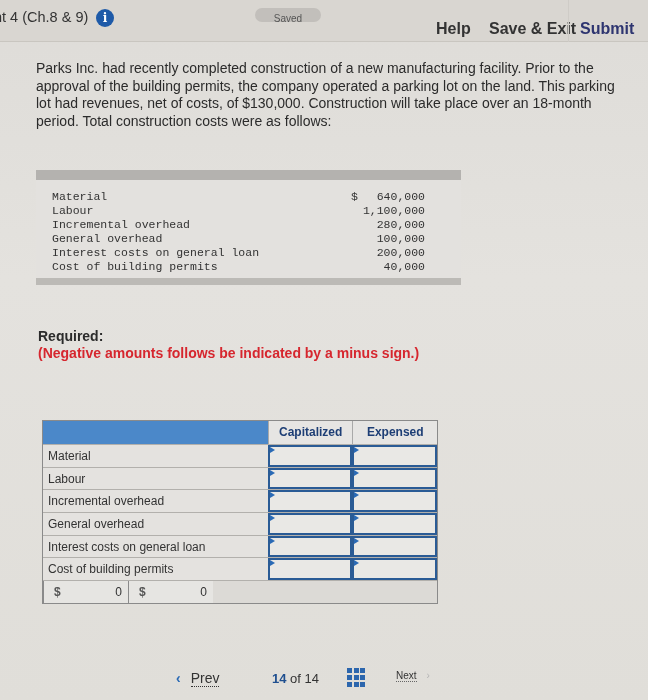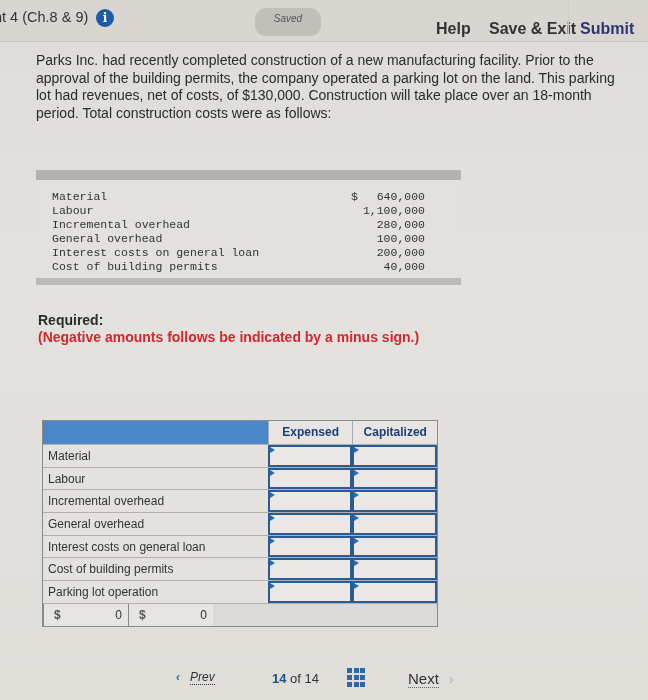--- a/index.html
+++ b/index.html
@@ -22,58 +22,58 @@
       white-space: nowrap;
     }
     .info-icon {
       position: absolute; left: 96px; top: 9px;
       width: 18px; height: 18px; border-radius: 50%;
       background: #1e5aa8; color: #fff;
       font-family: "DejaVu Serif", serif; font-weight: bold; font-size: 12px;
       text-align: center; line-height: 18px;
     }
     .saved-pill {
-      position: absolute; left: 255px; top: 8px; width: 66px; height: 28px;
+      position: absolute; left: 255px; top: 8px; width: 66px; height: 14px;
       border-radius: 11px; background: #c2bfbb;
-      font-size: 10px; color: #555; text-align: center; line-height: 22px; font-style: italic;
+      font-size: 10px; color: #555; text-align: center; line-height: 22px;
     }
     .nav-link {
       position: absolute; top: 20px; font-size: 16px; font-weight: bold; color: #333;
       white-space: nowrap;
     }
     .nav-help { left: 436px; }
     .nav-save { left: 489px; }
     .nav-submit { left: 580px; color: #2e3570; }
     .submit-divider {
       position: absolute; left: 568px; top: 0; width: 1px; height: 42px; background: #cfccc7;
     }
 
     
     .problem {
-      position: absolute; left: 36px; top: 52px; width: 590px;
+      position: absolute; left: 36px; top: 60px; width: 590px;
       font-size: 14px; line-height: 17.5px; color: #2b2b2b;
     }
     
     .given {
       position: absolute; left: 36px; top: 170px; width: 425px; height: 115px;
       background: #e3e1de;
     }
     .given-head { height: 10px; background: #b4b2af; }
     .given-foot { position: absolute; left: 0; bottom: 0; width: 100%; height: 7px; background: #bcbab6; }
     .given-row {
       position: absolute; left: 0; width: 100%; height: 14px;
       font-family: "Liberation Mono", monospace; font-size: 11.5px; color: #333;
     }
     .given-row .lbl { position: absolute; left: 16px; top: 0; }
     .given-row .cur { position: absolute; left: 315px; top: 0; }
     .given-row .amt { position: absolute; right: 36px; top: 0; text-align: center; }
 
     
     .required {
-      position: absolute; left: 38px; top: 312px; width: 590px;
+      position: absolute; left: 38px; top: 328px; width: 590px;
       font-size: 14px; line-height: 17px; color: #2b2b2b;
     }
     .required .req-title { font-weight: bold; }
     .required .req-note { color: #d6262e; font-weight: bold; }
 
     
     .answer {
       position: absolute; left: 42px; top: 420px; width: 396px;
       border: 1px solid #8a8a8a;
       background: #dcdad6;
@@ -109,31 +109,31 @@
       width: 85px; border-left: 1px solid #8a8a8a; background: #e6e5e2;
       position: relative; font-size: 12px; color: #333; line-height: 22px;
     }
     .rtotal .cur { position: absolute; left: 10px; font-weight: bold; color: #555; }
     .rtotal .val { position: absolute; right: 6px; }
 
     
     .footer {
       position: absolute; left: 0; top: 660px; width: 648px; height: 40px;
     }
-    .prev-btn { position: absolute; left: 176px; top: 10px; font-size: 12px; color: #333; font-style: italic; }
+    .prev-btn { position: absolute; left: 176px; top: 10px; font-size: 14px; color: #333; }
     .prev-btn .chev { color: #2a6ab5; font-weight: bold; margin-right: 10px; }
     .prev-btn .txt { border-bottom: 1px dotted #333; }
     .page-ind { position: absolute; left: 272px; top: 11px; font-size: 13px; color: #333; }
     .page-ind .cur { color: #1f4f8f; font-weight: bold; }
     .grid-icon {
       position: absolute; left: 347px; top: 8px; width: 20px; height: 20px;
       display: grid; grid-template-columns: repeat(3, 5px); gap: 1.5px;
     }
     .grid-icon span { width: 5px; height: 5px; background: #2c66ad; }
-    .next-btn { position: absolute; left: 408px; top: 10px; font-size: 15px; color: #333; }
+    .next-btn { position: absolute; left: 396px; top: 10px; font-size: 10px; color: #333; }
     .next-btn .txt { border-bottom: 1px dotted #666; }
     .next-btn .chev { color: #b5b5b5; margin-left: 10px; }
   </style>
 </head>
 <body>
 
 <div class="topbar">
   <span class="assign-title">nt 4 (Ch.8 &amp; 9)</span>
   <span class="info-icon">i</span>
   <span class="saved-pill">Saved</span>
@@ -176,22 +176,22 @@
 </div>
 
 <div class="required">
   <div class="req-title">Required:</div>
   <div class="req-note">(Negative amounts follows be indicated by a minus sign.)</div>
 </div>
 
 <div class="answer">
   <div class="ans-header">
     <div class="hcell-blank"></div>
+    <div class="hcell">Capitalized</div>
     <div class="hcell">Expensed</div>
-    <div class="hcell">Capitalized</div>
   </div>
 
   <div class="ans-row">
     <div class="rlabel">Material</div>
     <div class="rinput"><input value="" style=""></div>
     <div class="rinput"><input value="" style=""></div>
   </div>
   <div class="ans-row">
     <div class="rlabel">Labour</div>
     <div class="rinput"><input value="" style=""></div>
@@ -207,25 +207,20 @@
     <div class="rinput"><input value="" style=""></div>
     <div class="rinput"><input value="" style=""></div>
   </div>
   <div class="ans-row">
     <div class="rlabel">Interest costs on general loan</div>
     <div class="rinput"><input value="" style=""></div>
     <div class="rinput"><input value="" style=""></div>
   </div>
   <div class="ans-row">
     <div class="rlabel">Cost of building permits</div>
-    <div class="rinput"><input value="" style=""></div>
-    <div class="rinput"><input value="" style=""></div>
-  </div>
-  <div class="ans-row">
-    <div class="rlabel">Parking lot operation</div>
     <div class="rinput"><input value="" style=""></div>
     <div class="rinput"><input value="" style=""></div>
   </div>
   <div class="ans-row">
     <div class="rtotal">
       <span class="cur">$</span>
       <span class="val">0</span>
     </div>
     <div class="rtotal">
       <span class="cur">$</span>

